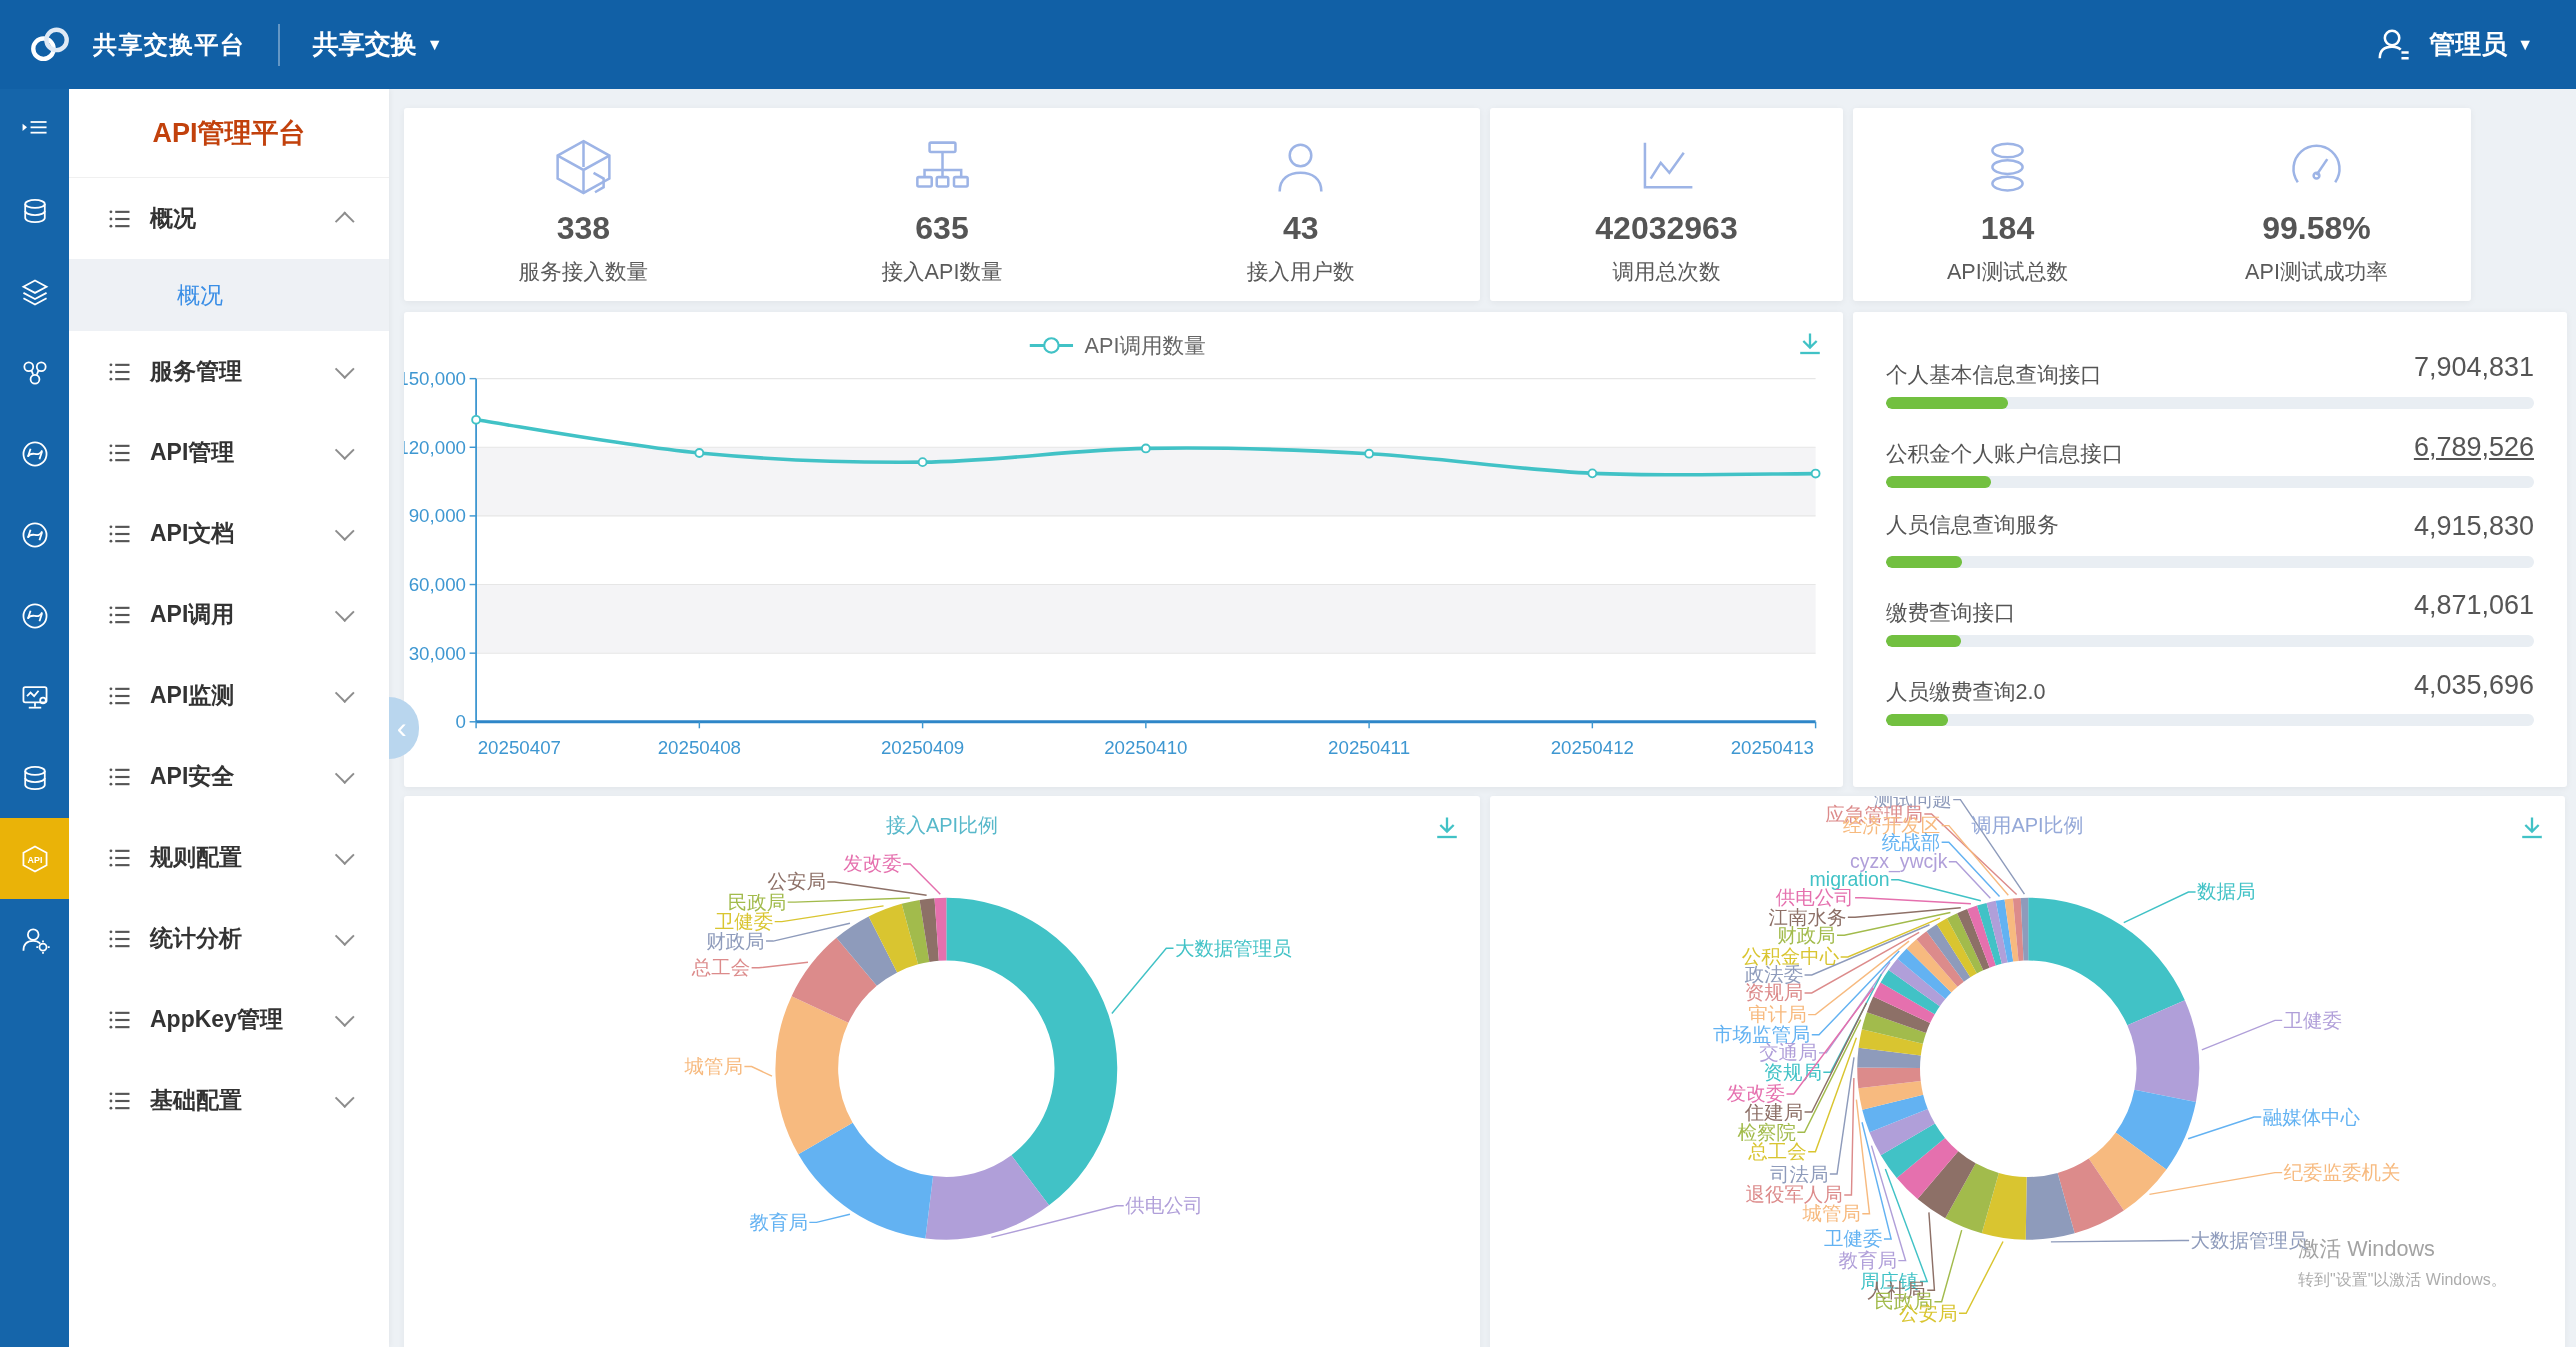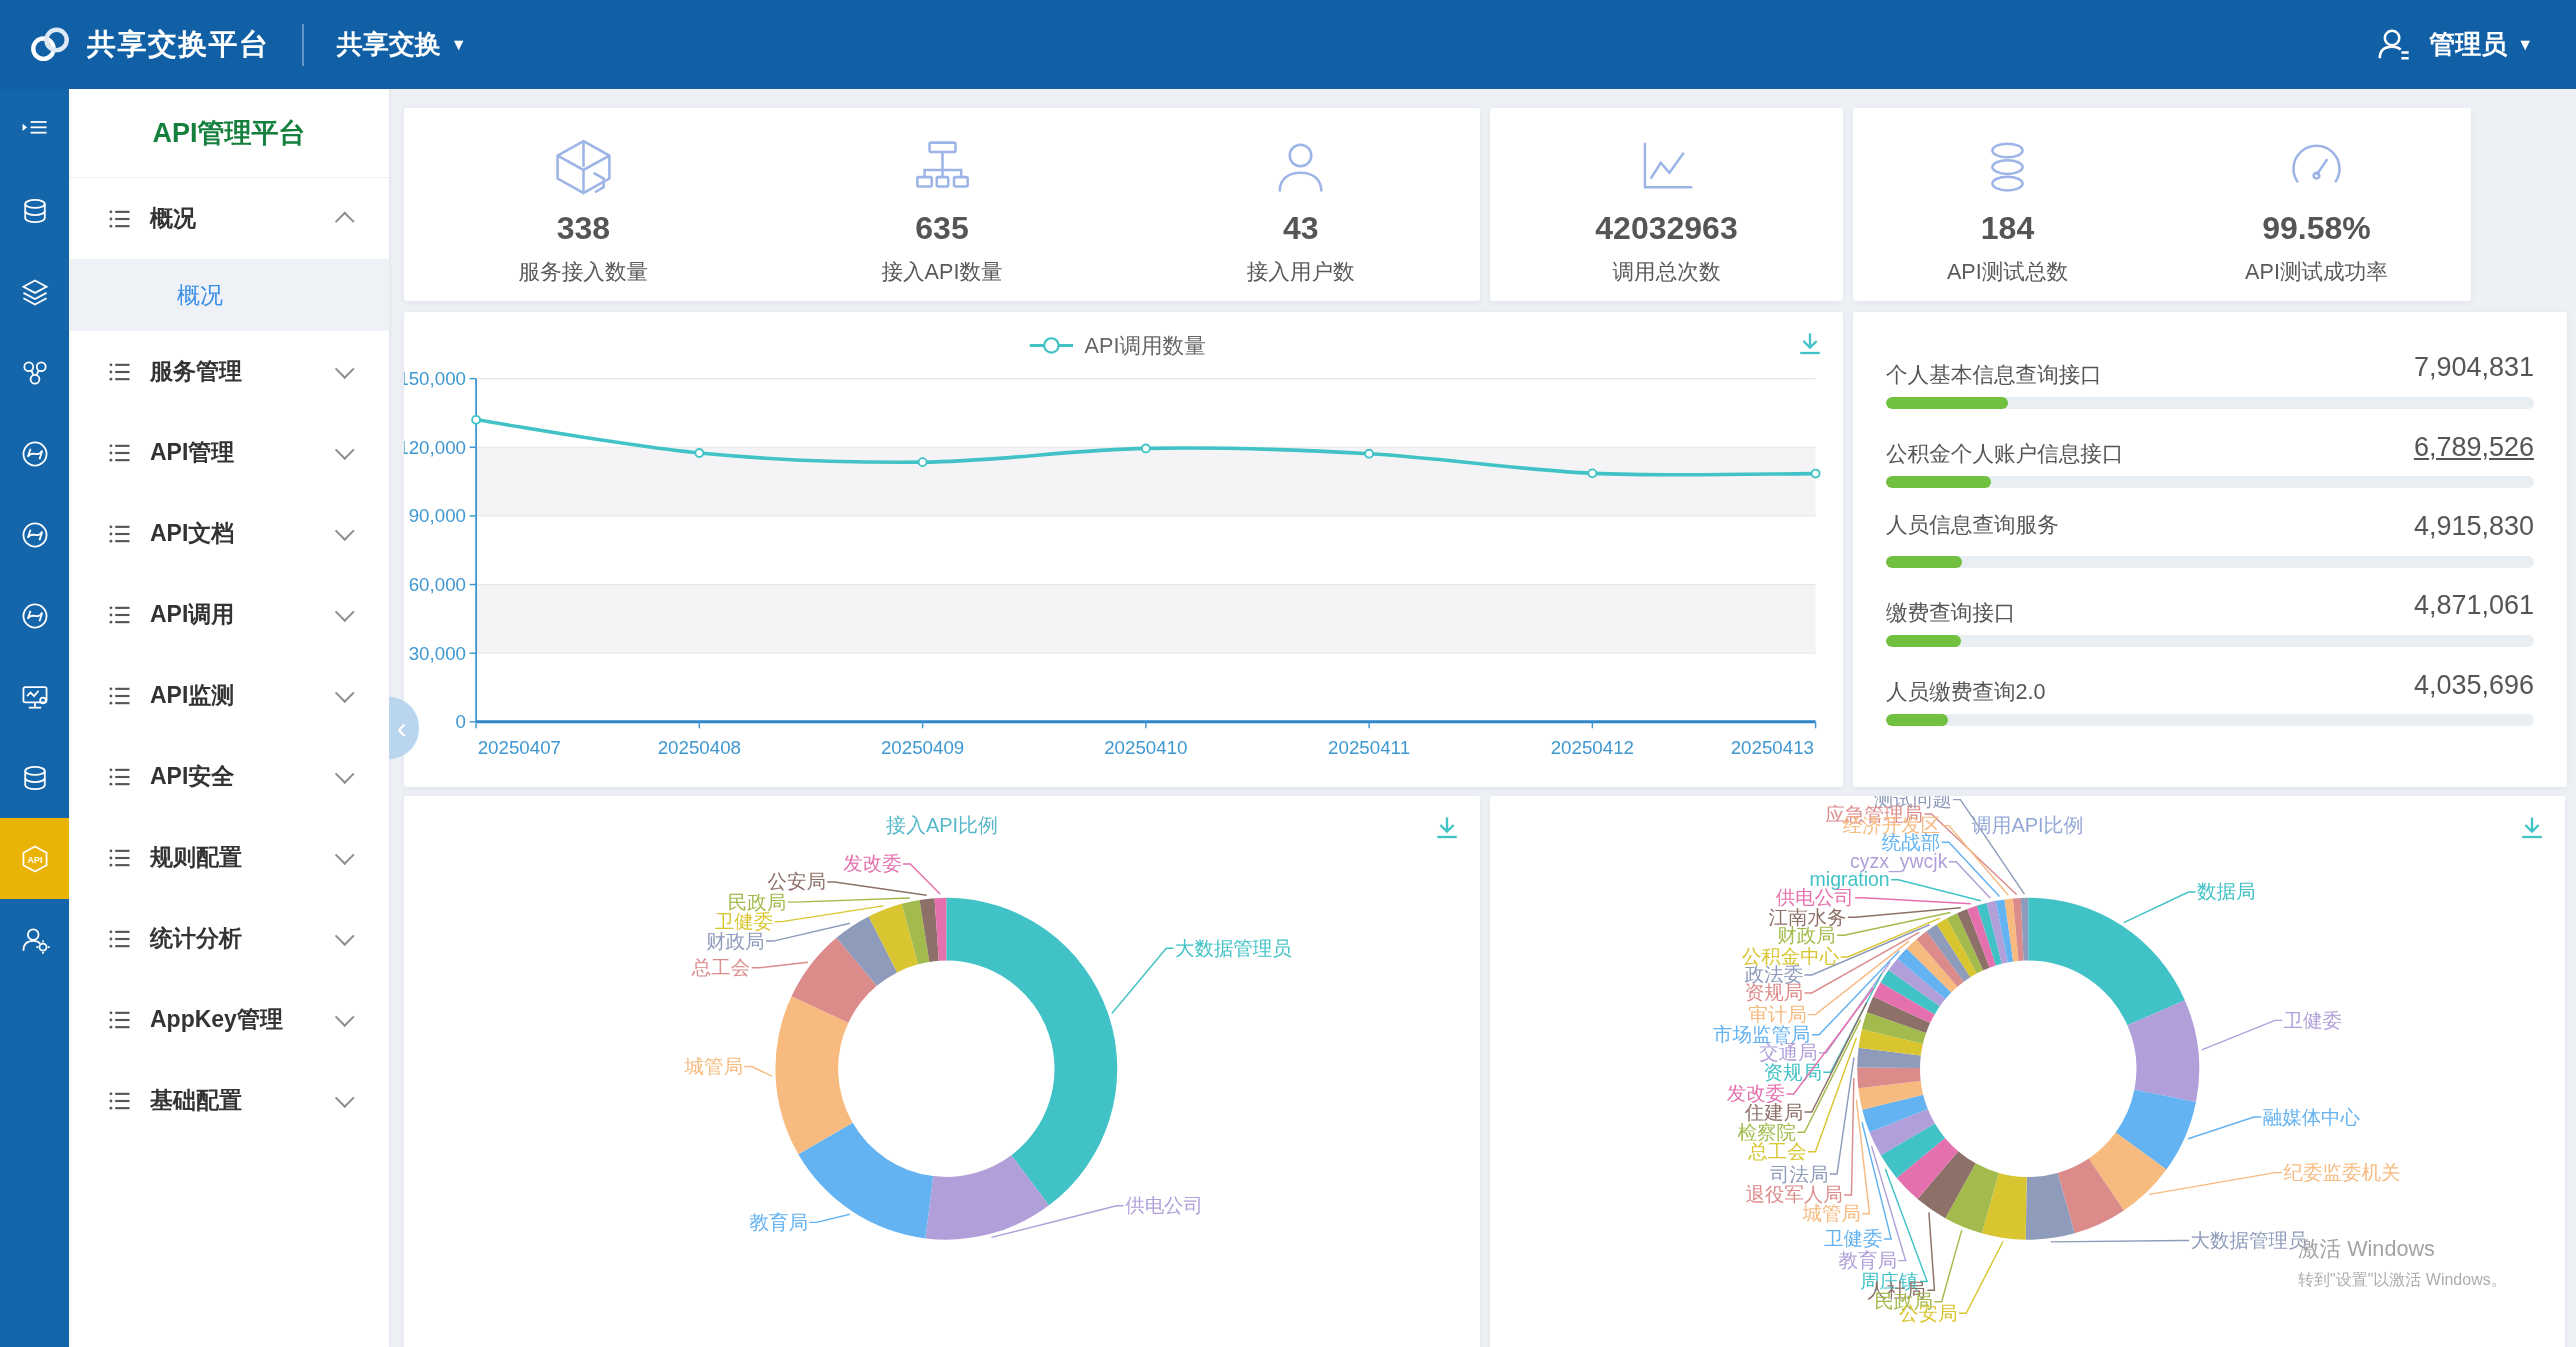--- a/index.html
+++ b/index.html
@@ -1,36 +1,36 @@
 <!DOCTYPE html>
 <html style="font-size:11.5px"><head>
 <meta charset="utf-8">
 <style>
   html,body{margin:0;padding:0;width:2576px;height:1347px;overflow:hidden;
     font-family:"Liberation Sans","DejaVu Sans",sans-serif;background:#edf1f5;}
   
   .header{position:absolute;left:0;top:0;width:2576px;height:89px;background:#1160a6;
     display:flex;align-items:center;color:#fff;z-index:30;}
   .logo{margin-left:26px;width:48px;height:48px;flex:0 0 auto;}
-  .brand{font-size:29px;font-weight:bold;margin-left:13px;letter-spacing:1.4px;}
+  .brand{font-size:24px;font-weight:bold;margin-left:19px;letter-spacing:1.4px;}
   .hdr-divider{width:1.4px;height:42px;background:rgba(255,255,255,.35);margin:0 33px;}
   .hdr-nav{display:flex;align-items:center;cursor:pointer;}
   .hdr-nav .lbl{font-size:26px;font-weight:bold;}
   .caret{font-size:16px;margin-left:10px;}
   .hdr-right{margin-left:auto;margin-right:43px;display:flex;align-items:center;cursor:pointer;}
   .hdr-right .lbl{font-size:26px;font-weight:bold;margin-left:16px;}
   
   .rail{position:absolute;left:0;top:89px;width:69px;height:1258px;background:#1565aa;z-index:20;}
   .rail-item{width:69px;height:81px;display:flex;align-items:center;justify-content:center;cursor:pointer;}
   .rail-item.active{background:#eab308;}
   
   .menu{position:absolute;left:69px;top:89px;width:320px;height:1258px;background:#fff;z-index:10;
     box-shadow:1.4px 0 5.8px rgba(0,0,0,.05);}
   .menu-title{height:88px;display:flex;align-items:center;justify-content:center;
-    font-size:27px;font-weight:bold;color:#15803d;border-bottom:1.4px solid #f0f0f0;}
+    font-size:27px;font-weight:bold;color:#c2410c;border-bottom:1.4px solid #f0f0f0;}
   .m-item{height:81px;display:flex;align-items:center;padding-left:39px;cursor:pointer;}
   .m-item .lbl{font-size:23px;font-weight:bold;color:#333;margin-left:19px;flex:1;}
   .m-sub{height:72px;display:flex;align-items:center;background:#eef1f5;cursor:pointer;}
   .m-sub .lbl{font-size:23px;color:#3a8ee6;margin-left:108px;}
   .chev{width:11.5px;height:11.5px;border-right:2.2px solid #8d8d8d;border-bottom:2.2px solid #8d8d8d;
     margin-right:38px;transform:rotate(45deg);margin-top:-5.8px;}
   .chev.up{transform:rotate(-135deg);margin-top:7.2px;}
   .collapse-tab{position:absolute;left:389px;top:697px;width:30px;height:62px;background:#b9d6ee;
     border-radius:0 62px 62px 0;z-index:15;display:flex;align-items:center;justify-content:center;
     color:#fff;font-size:30px;cursor:pointer;line-height:1;padding-right:4.3px;box-sizing:border-box;}

